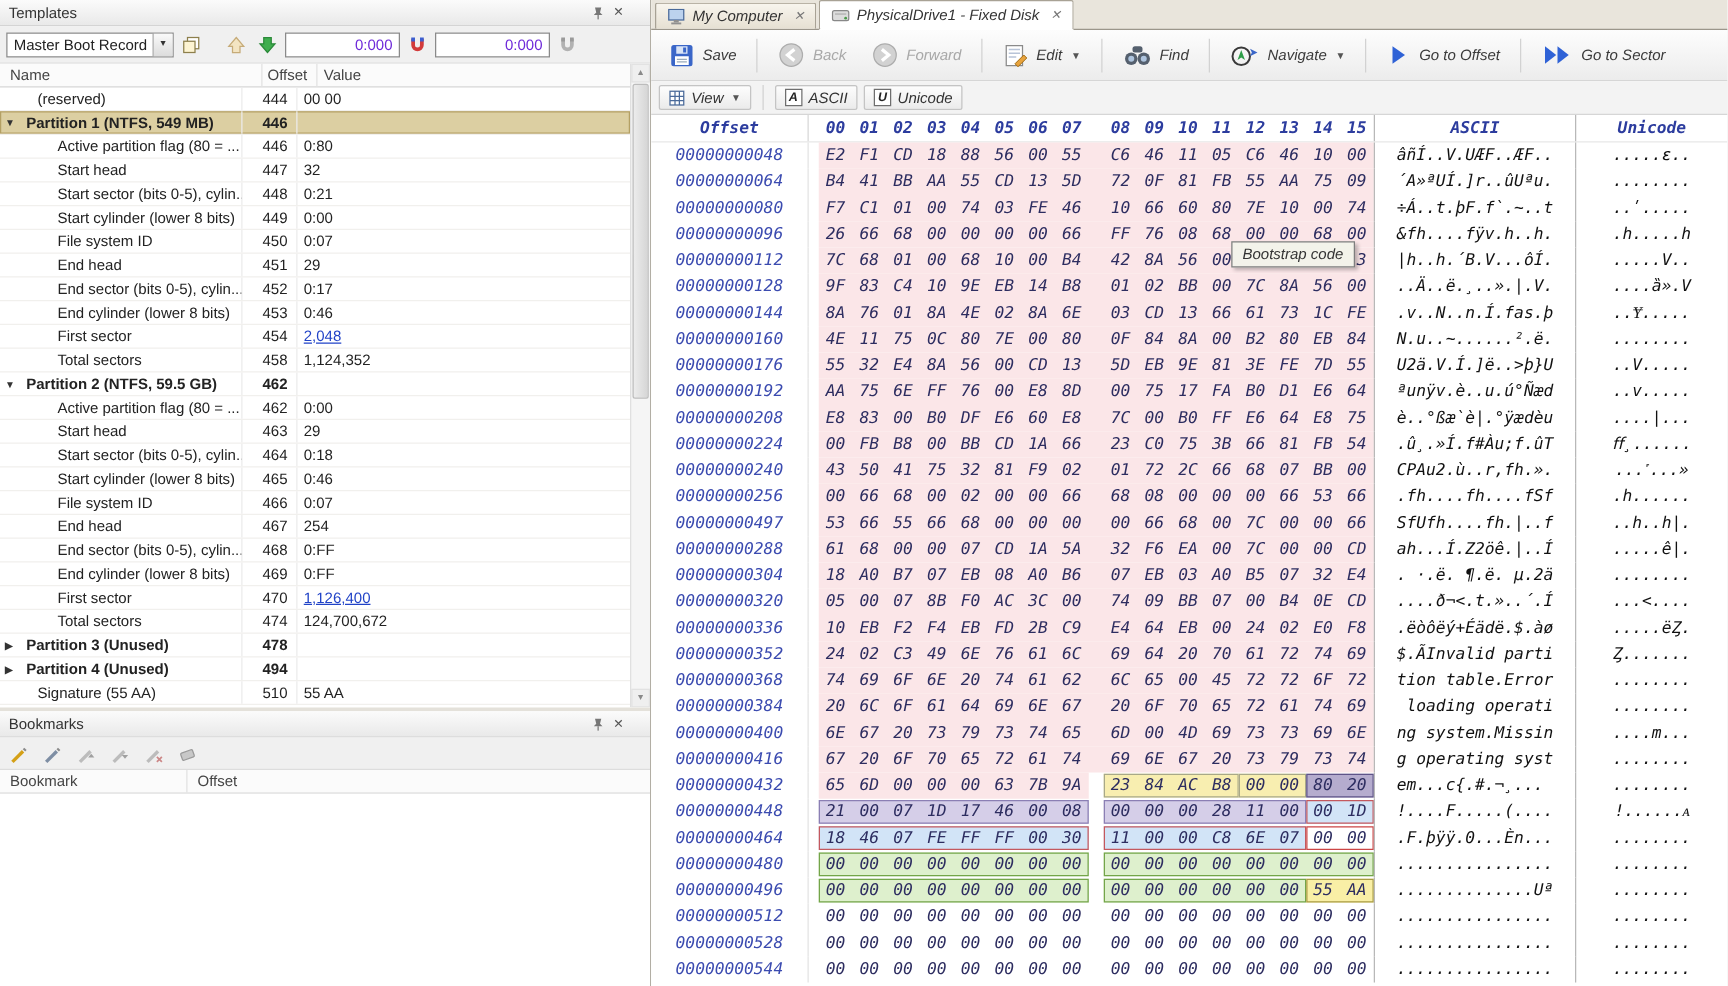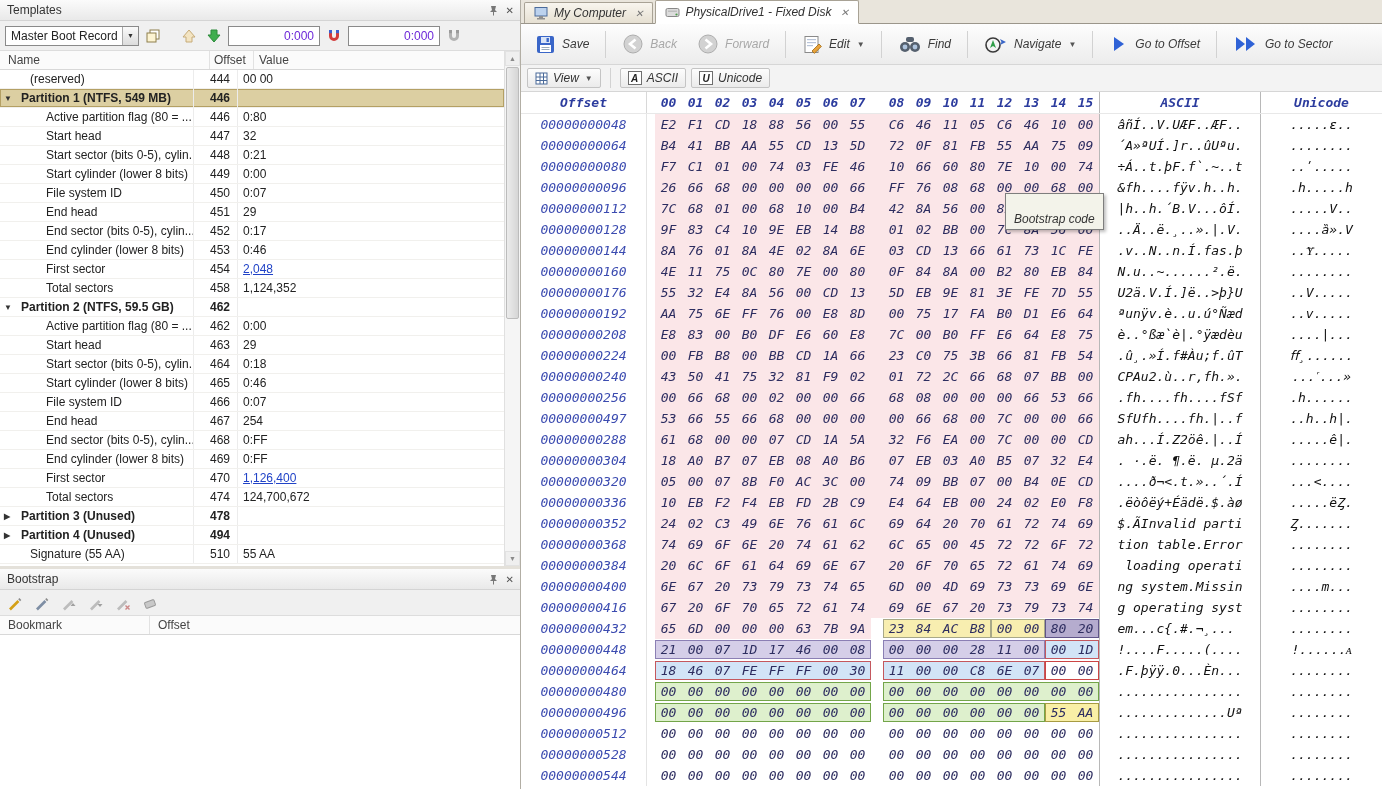--- a/index.html
+++ b/index.html
@@ -6,21 +6,21 @@
     font-family:"Liberation Sans",sans-serif;}
   *{box-sizing:border-box;}
   .app{position:relative;width:1382px;height:789px;display:flex;background:#f0f0f0;}
 
   
   .left-col{width:521px;display:flex;flex-direction:column;border-right:1px solid #b2aea4;background:#f0f0f0;}
   .panel{display:flex;flex-direction:column;background:#fff;}
   .tpl-panel{height:566px;}
   .bm-panel{flex:1;border-top:3px solid #e4e1da;}
   .panel-titlebar{height:21px;flex:0 0 21px;background:linear-gradient(#fbfbfb,#e9e9e9);border-bottom:1px solid #d4d4d4;
-    display:flex;align-items:center;padding:0 6px 0 7px;font-size:12px;color:#333;}
+    display:flex;align-items:center;padding:0 21px 0 7px;font-size:12px;color:#333;}
   .titlebar-icons{margin-left:auto;display:flex;align-items:center;gap:7px;}
   .tb-close{font-size:10px;color:#555;cursor:default;}
 
   .tpl-toolbar{height:30px;flex:0 0 30px;background:#f0f0f0;border-bottom:1px solid #ddd;display:flex;align-items:center;
     padding:0 5px;gap:3px;}
   .combo{width:134px;height:20px;background:#fff;border:1px solid #8a8a8a;display:flex;align-items:center;
     font-size:12px;color:#222;padding-left:5px;}
   .combo-arrow{margin-left:auto;width:16px;height:18px;background:linear-gradient(#fafafa,#dcdcdc);
     border-left:1px solid #aaa;display:flex;align-items:center;justify-content:center;font-size:7px;color:#333;}
   .icon-btn{width:22px;height:22px;display:flex;align-items:center;justify-content:center;}
@@ -109,22 +109,22 @@
   .hl-pk{background:#fbe6e8;}
   .hl-yl,.hl-pd,.hl-pu,.hl-bl,.hl-wr,.hl-gr,.hl-y2{height:19px;outline-offset:-1px;}
   .hl-yl{background:#f8eeb0;outline:1px solid #a8a888;}
   .hl-pd{background:#b5acce;outline:1px solid #5f5488;}
   .hl-pu{background:#d5cee8;outline:1px solid #8b7fb4;}
   .hl-bl{background:#d2e4f7;outline:1px solid #c4585e;}
   .hl-wr{background:#ffffff;outline:1px solid #cc4545;}
   .hl-gr{background:#def0cd;outline:1px solid #73a549;}
   .hl-y2{background:#f9efa6;outline:1px solid #a79b42;}
 
-  .tooltip{position:absolute;left:484px;top:101px;background:#f3f3ea;border:1px solid #7e7e7e;
-    padding:18px 8px 3px;font-family:"Liberation Sans",sans-serif;font-size:12px;color:#333;
+  .tooltip{position:absolute;left:464px;top:101px;background:#f3f3ea;border:1px solid #7e7e7e;
+    padding:2px 8px 3px;font-family:"Liberation Sans",sans-serif;font-size:12px;color:#333;
     box-shadow:2px 2px 3px rgba(0,0,0,.25);z-index:10;white-space:nowrap;}
 </style>
 </head>
 <body>
 
 <div class="app">
 
   <div class="left-col">
 
     <div class="panel tpl-panel">
@@ -378,21 +378,21 @@
         <div class="vscroll">
           <div class="sb-btn">▲</div>
           <div class="sb-thumb"></div>
           <div class="sb-btn sb-bottom">▼</div>
         </div>
       </div>
     </div>
 
     <div class="panel bm-panel">
       <div class="panel-titlebar">
-        <span>Bootstrap</span>
+        <span>Bookmarks</span>
         <span class="titlebar-icons">
           <svg width="11" height="11">
               <path d="M3 1h5l-1 4 2 2H2l2-2z" fill="#777"></path>
               <rect x="5" y="7" width="1" height="3.5" fill="#777"></rect>
             </svg>
           <span class="tb-close">✕</span>
         </span>
       </div>
       <div class="bm-toolbar">
         <span class="icon-btn">

